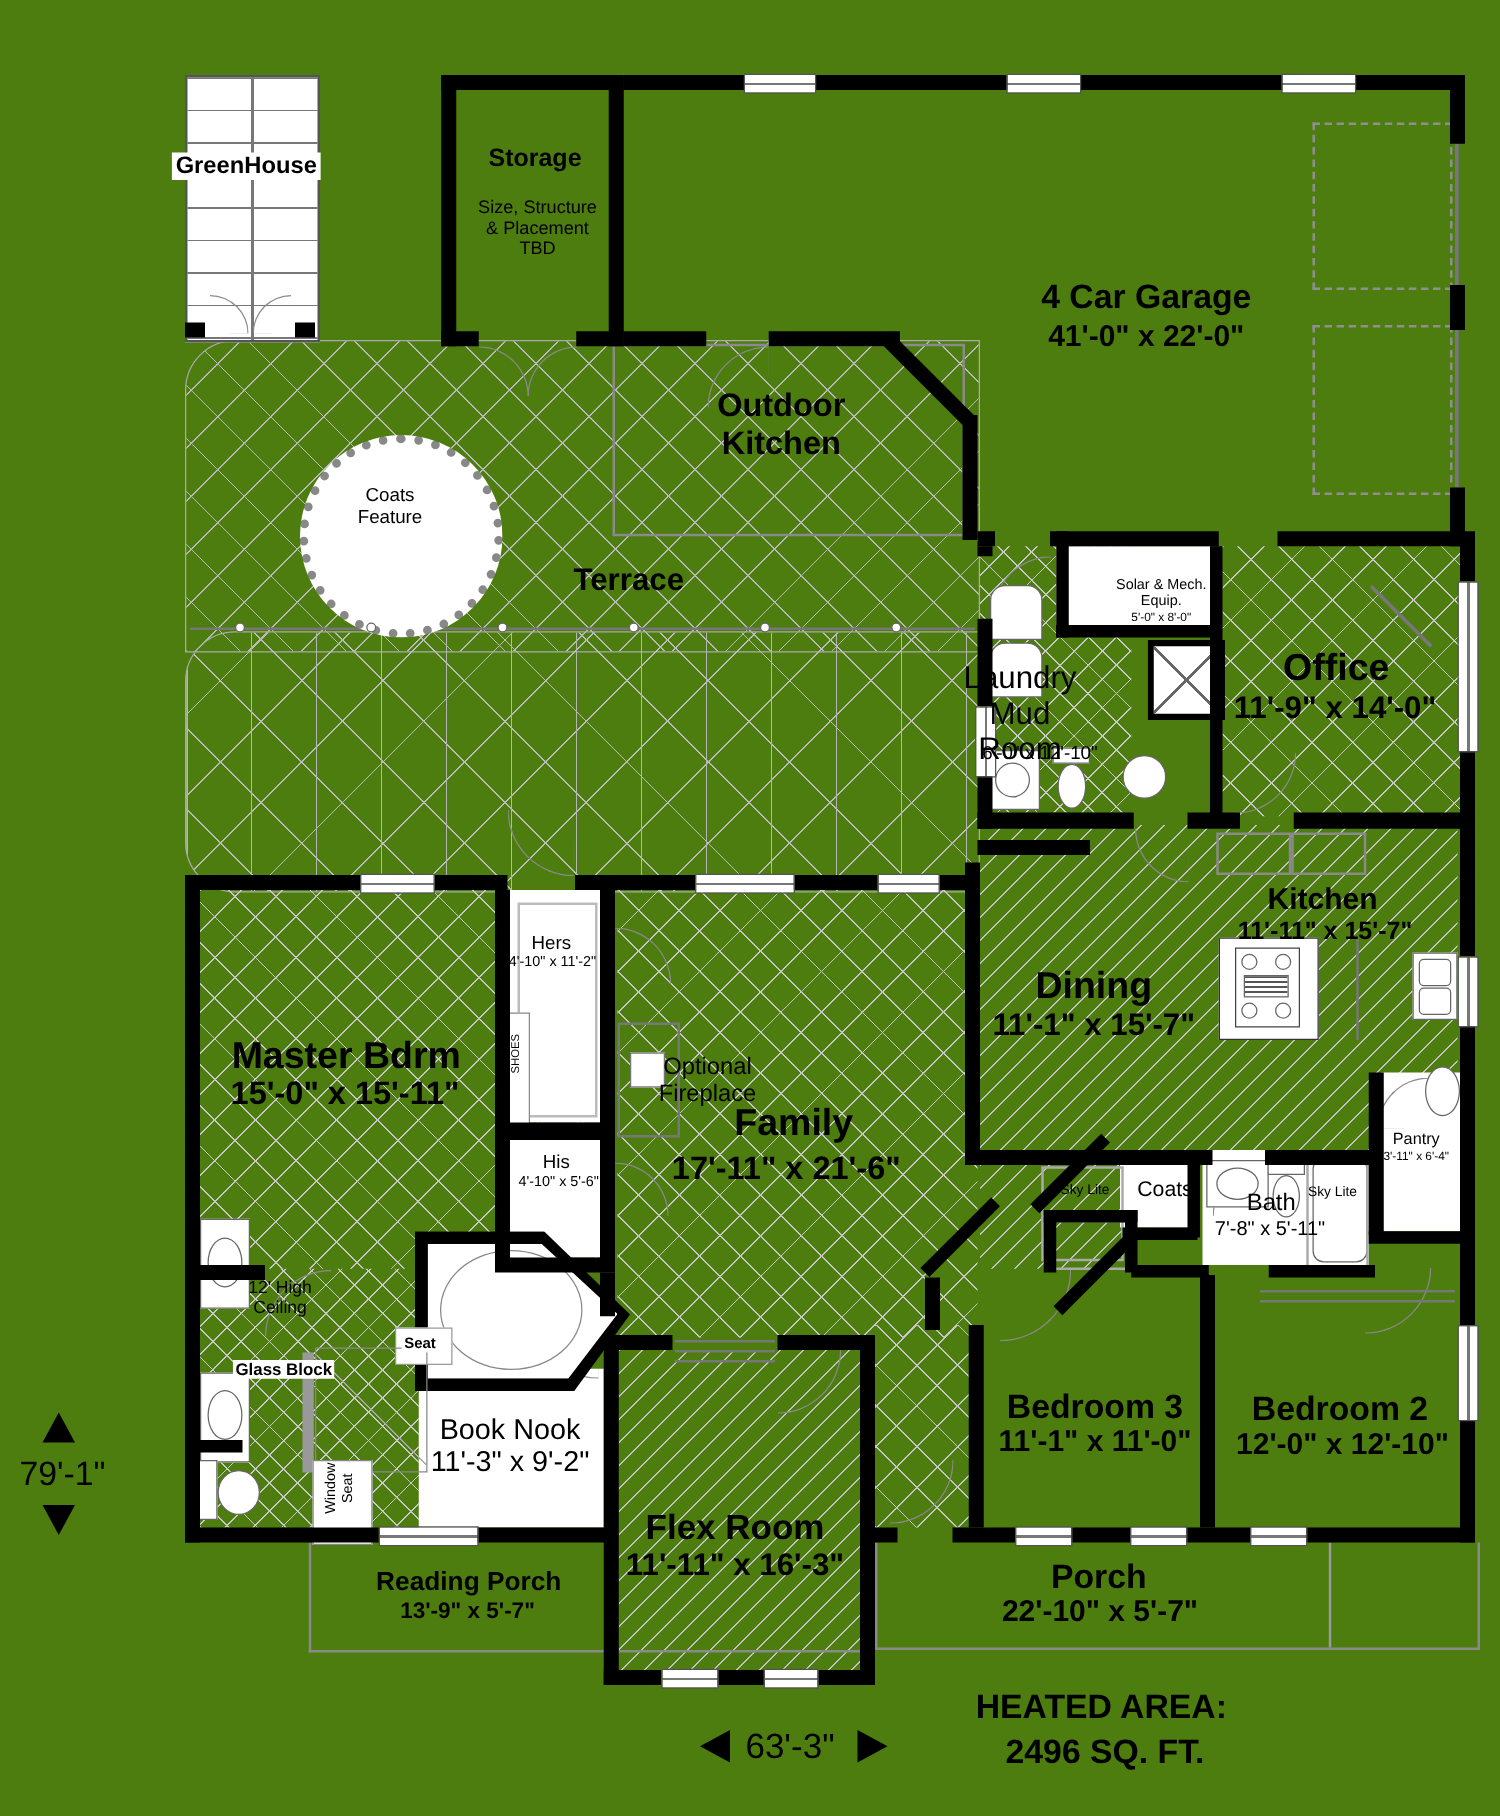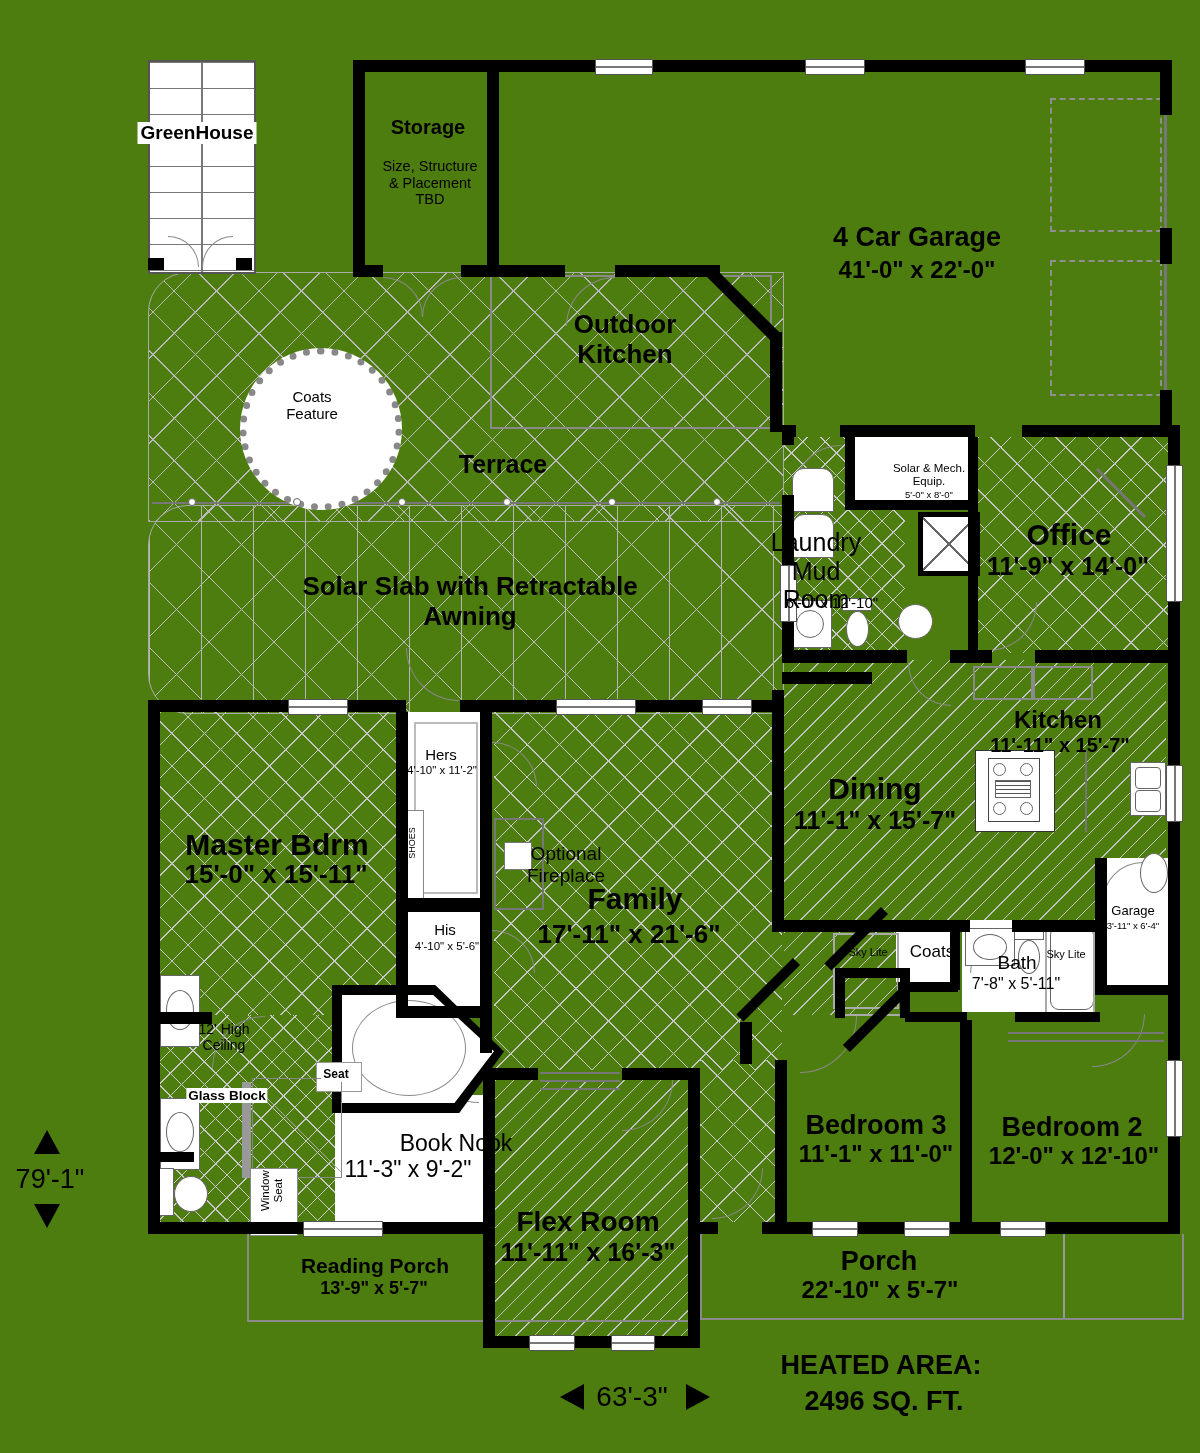--- a/index.html
+++ b/index.html
@@ -293,21 +293,20 @@
   <div class="winh" style="left:611px;top:1335px;width:42px;"></div>
 
   <div class="lbl b" style="left:197px;top:122px;font-size:19px;background:#fff;padding:0 3px;">GreenHouse</div>
   <div class="lbl b" style="left:428px;top:116px;font-size:20px;">Storage</div>
   <div class="lbl wrap" style="left:430px;top:158px;font-size:14.5px;width:105px;">Size, Structure &amp; Placement TBD</div>
   <div class="lbl b" style="left:917px;top:222px;font-size:27px;">4 Car Garage</div>
   <div class="lbl b" style="left:917px;top:256px;font-size:24px;">41'-0" x 22'-0"</div>
   <div class="lbl b wrap" style="left:625px;top:310px;font-size:26px;width:170px;">Outdoor Kitchen</div>
   <div class="lbl wrap" style="left:312px;top:388px;font-size:15px;width:90px;">Coats Feature</div>
   <div class="lbl b" style="left:503px;top:450px;font-size:25px;">Terrace</div>
-  <div class="lbl b wrap" style="left:470px;top:572px;font-size:26px;width:340px;">Solar Slab with Retractable Awning</div>
   <div class="lbl wrap" style="left:816px;top:528px;font-size:25px;width:105px;">Laundry Mud Room</div>
   <div class="lbl" style="left:832px;top:594px;font-size:15px;">6'-0" x 12'-10"</div>
   <div class="lbl wrap" style="left:929px;top:462px;font-size:11.5px;width:95px;">Solar &amp; Mech. Equip.</div>
   <div class="lbl" style="left:929px;top:490px;font-size:9.5px;">5'-0" x 8'-0"</div>
   <div class="lbl b" style="left:1069px;top:518px;font-size:30px;">Office</div>
   <div class="lbl b" style="left:1068px;top:552px;font-size:25px;">11'-9" x 14'-0"</div>
   <div class="lbl b" style="left:1058px;top:706px;font-size:24px;">Kitchen</div>
   <div class="lbl b" style="left:1060px;top:734px;font-size:20px;">11'-11" x 15'-7"</div>
   <div class="lbl b" style="left:875px;top:772px;font-size:30px;">Dining</div>
   <div class="lbl b" style="left:875px;top:806px;font-size:25px;">11'-1" x 15'-7"</div>
@@ -319,27 +318,27 @@
   <div class="lbl" style="left:445px;top:921px;font-size:15px;">His</div>
   <div class="lbl" style="left:447px;top:940px;font-size:11.5px;">4'-10" x 5'-6"</div>
   <div class="lbl b" style="left:635px;top:882px;font-size:30px;">Family</div>
   <div class="lbl b" style="left:629px;top:920px;font-size:26px;">17'-11" x 21'-6"</div>
   <div class="lbl wrap" style="left:566px;top:843px;font-size:19px;width:85px;">Optional Fireplace</div>
   <div class="lbl" style="left:868px;top:946px;font-size:11px;">Sky Lite</div>
   <div class="lbl" style="left:1066px;top:948px;font-size:11px;">Sky Lite</div>
   <div class="lbl" style="left:932px;top:942px;font-size:17px;">Coats</div>
   <div class="lbl" style="left:1017px;top:952px;font-size:19px;">Bath</div>
   <div class="lbl" style="left:1016px;top:975px;font-size:16px;">7'-8" x 5'-11"</div>
-  <div class="lbl" style="left:1133px;top:904px;font-size:13px;">Garage</div>
+  <div class="lbl" style="left:1133px;top:904px;font-size:13px;">Pantry</div>
   <div class="lbl" style="left:1133px;top:921px;font-size:9.5px;">3'-11" x 6'-4"</div>
   <div class="lbl wrap" style="left:224px;top:1022px;font-size:14px;width:62px;">12' High Ceiling</div>
   <div class="lbl sb" style="left:227px;top:1088px;font-size:13.5px;background:#fff;padding:0 2px;">Glass Block</div>
   <div class="lbl sb" style="left:336px;top:1068px;font-size:12px;background:#fff;padding:0 2px;">Seat</div>
   <div class="lblr" style="left:243px;top:1178px;width:58px;font-size:11.5px;transform:rotate(-90deg);">Window Seat</div>
-  <div class="lbl" style="left:408px;top:1130px;font-size:23px;margin-left:48px;">Book Nook</div>
+  <div class="lbl" style="left:408px;top:1130px;font-size:23px;">Book Nook</div>
   <div class="lbl" style="left:408px;top:1156px;font-size:23px;">11'-3" x 9'-2"</div>
   <div class="lbl b" style="left:876px;top:1110px;font-size:27px;">Bedroom 3</div>
   <div class="lbl b" style="left:876px;top:1140px;font-size:24px;">11'-1" x 11'-0"</div>
   <div class="lbl b" style="left:1072px;top:1112px;font-size:27px;">Bedroom 2</div>
   <div class="lbl b" style="left:1074px;top:1142px;font-size:24px;">12'-0" x 12'-10"</div>
   <div class="lbl b" style="left:375px;top:1254px;font-size:21px;">Reading Porch</div>
   <div class="lbl b" style="left:374px;top:1278px;font-size:18px;">13'-9" x 5'-7"</div>
   <div class="lbl b" style="left:588px;top:1206px;font-size:28px;">Flex Room</div>
   <div class="lbl b" style="left:588px;top:1238px;font-size:25px;">11'-11" x 16'-3"</div>
   <div class="lbl b" style="left:879px;top:1246px;font-size:27px;">Porch</div>

